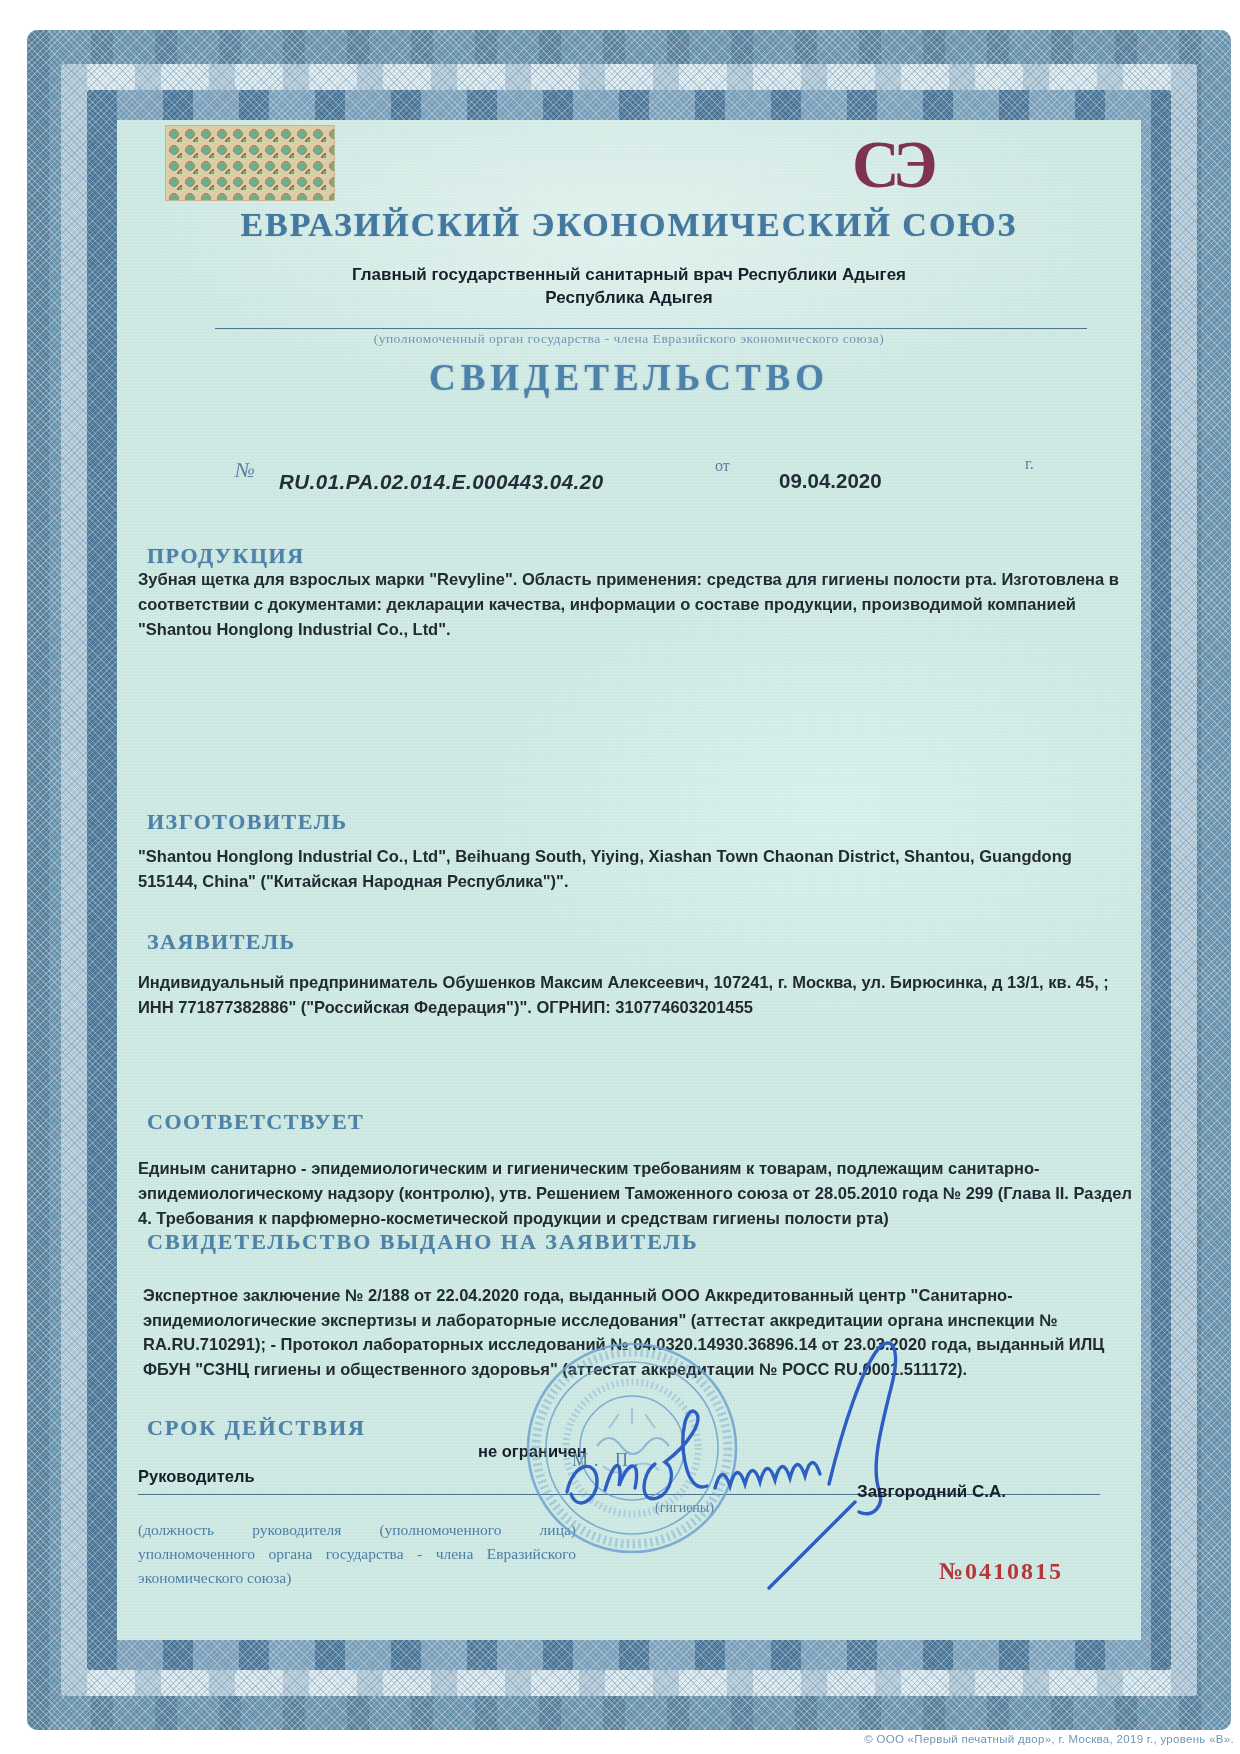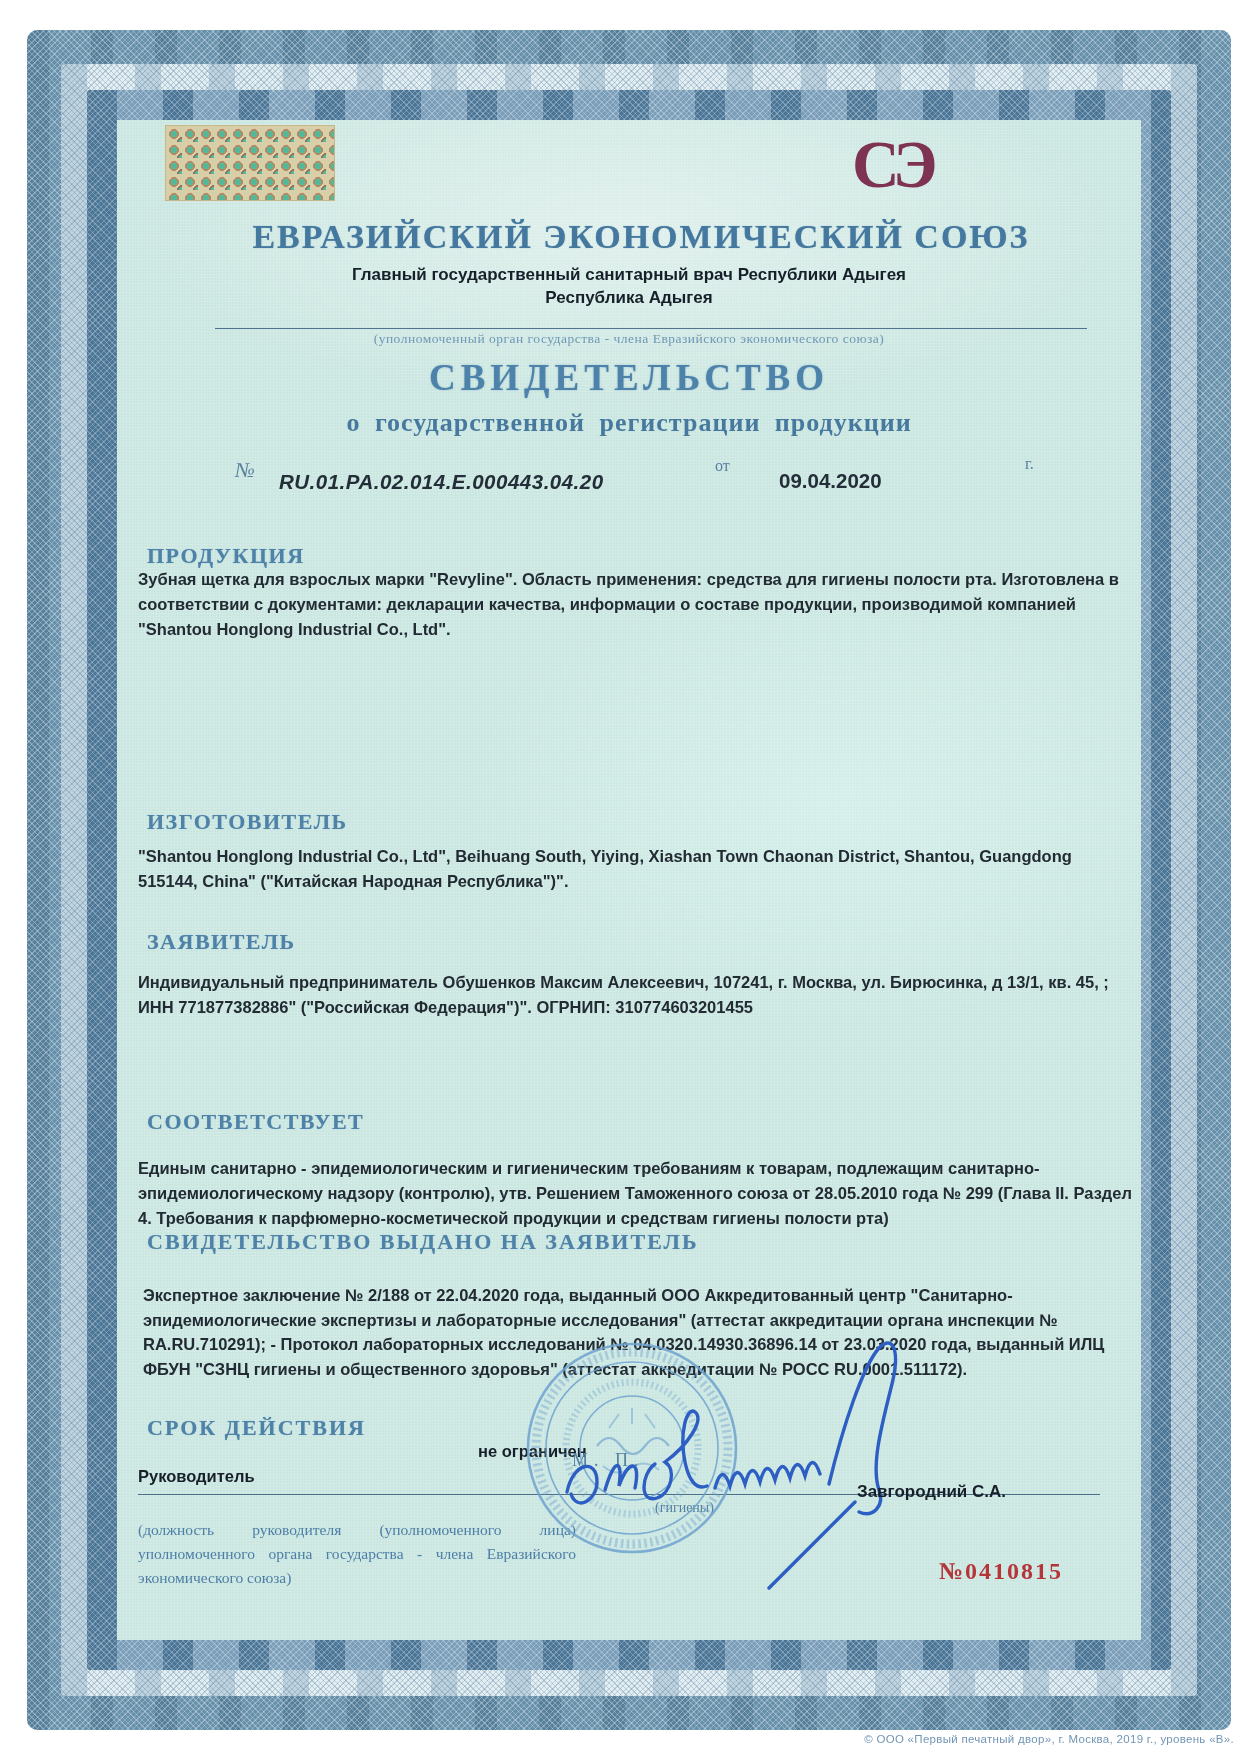--- a/index.html
+++ b/index.html
@@ -44,21 +44,21 @@
     background-image:
       radial-gradient(circle 3px at 8px 8px, #49b397 97%, transparent),
       radial-gradient(circle 6px at 8px 8px, transparent 55%, #b08457 58%, #b08457 80%, transparent 83%),
       radial-gradient(circle 3px at 16px 16px, #49b397 97%, transparent),
       radial-gradient(circle 6px at 16px 16px, transparent 55%, #8a6a48 58%, #8a6a48 80%, transparent 83%);
     background-size:16px 16px;border:1px solid #c5b483;}
   .se-logo{position:absolute;left:735px;top:6px;width:110px;height:80px;
     font-family:"Liberation Serif",serif;font-weight:700;font-size:66px;line-height:78px;
     color:#7e3352;letter-spacing:-7px;transform:scaleY(1.02);}
   
-  .union-title{position:absolute;left:0;top:86px;width:100%;margin:12px;text-align:center;
+  .union-title{position:absolute;left:0;top:86px;width:100%;margin:0;text-align:center;
     font-family:"Liberation Serif",serif;font-weight:700;font-size:34px;color:#44789f;
     letter-spacing:2px;text-shadow:0 0 1px rgba(60,110,150,.55);}
   .auth{position:absolute;left:0;top:144px;width:100%;text-align:center;
     font-weight:700;font-size:17px;color:#17202a;line-height:22.5px;}
   .auth-rule{position:absolute;left:98px;top:208px;width:872px;height:0;
     border-top:1.5px solid #50748f;}
   .auth-note{position:absolute;left:0;top:211px;width:100%;text-align:center;
     font-family:"Liberation Serif",serif;font-size:13.5px;color:#6f97b5;letter-spacing:.5px;}
   .doc-title{position:absolute;left:0;top:236px;width:100%;text-align:center;
     font-family:"Liberation Serif",serif;font-weight:700;font-size:37px;color:#4d83ab;
@@ -122,21 +122,20 @@
           <h1 class="union-title">ЕВРАЗИЙСКИЙ ЭКОНОМИЧЕСКИЙ СОЮЗ</h1>
 
           <div class="auth">
             <div>Главный государственный санитарный врач Республики Адыгея</div>
             <div>Республика Адыгея</div>
           </div>
           <div class="auth-rule"></div>
           <div class="auth-note">(уполномоченный орган государства - члена Евразийского экономического союза)</div>
 
           <div class="doc-title">СВИДЕТЕЛЬСТВО</div>
-          <div class="doc-subtitle">о государственной регистрации продукции</div>
 
           <span class="no-label">№</span>
           <span class="cert-number">RU.01.PA.02.014.E.000443.04.20</span>
           <span class="from-label">от</span>
           <span class="cert-date">09.04.2020</span>
           <span class="year-label">г.</span>
 
           <h2 class="sec-h" id="h-product">ПРОДУКЦИЯ</h2>
           <div class="sec-b" id="b-product">Зубная щетка для взрослых марки "Revyline". Область применения: средства для гигиены полости рта. Изготовлена в соответствии с документами: декларации качества, информации о составе продукции, производимой компанией "Shantou Honglong Industrial Co., Ltd".</div>
 

